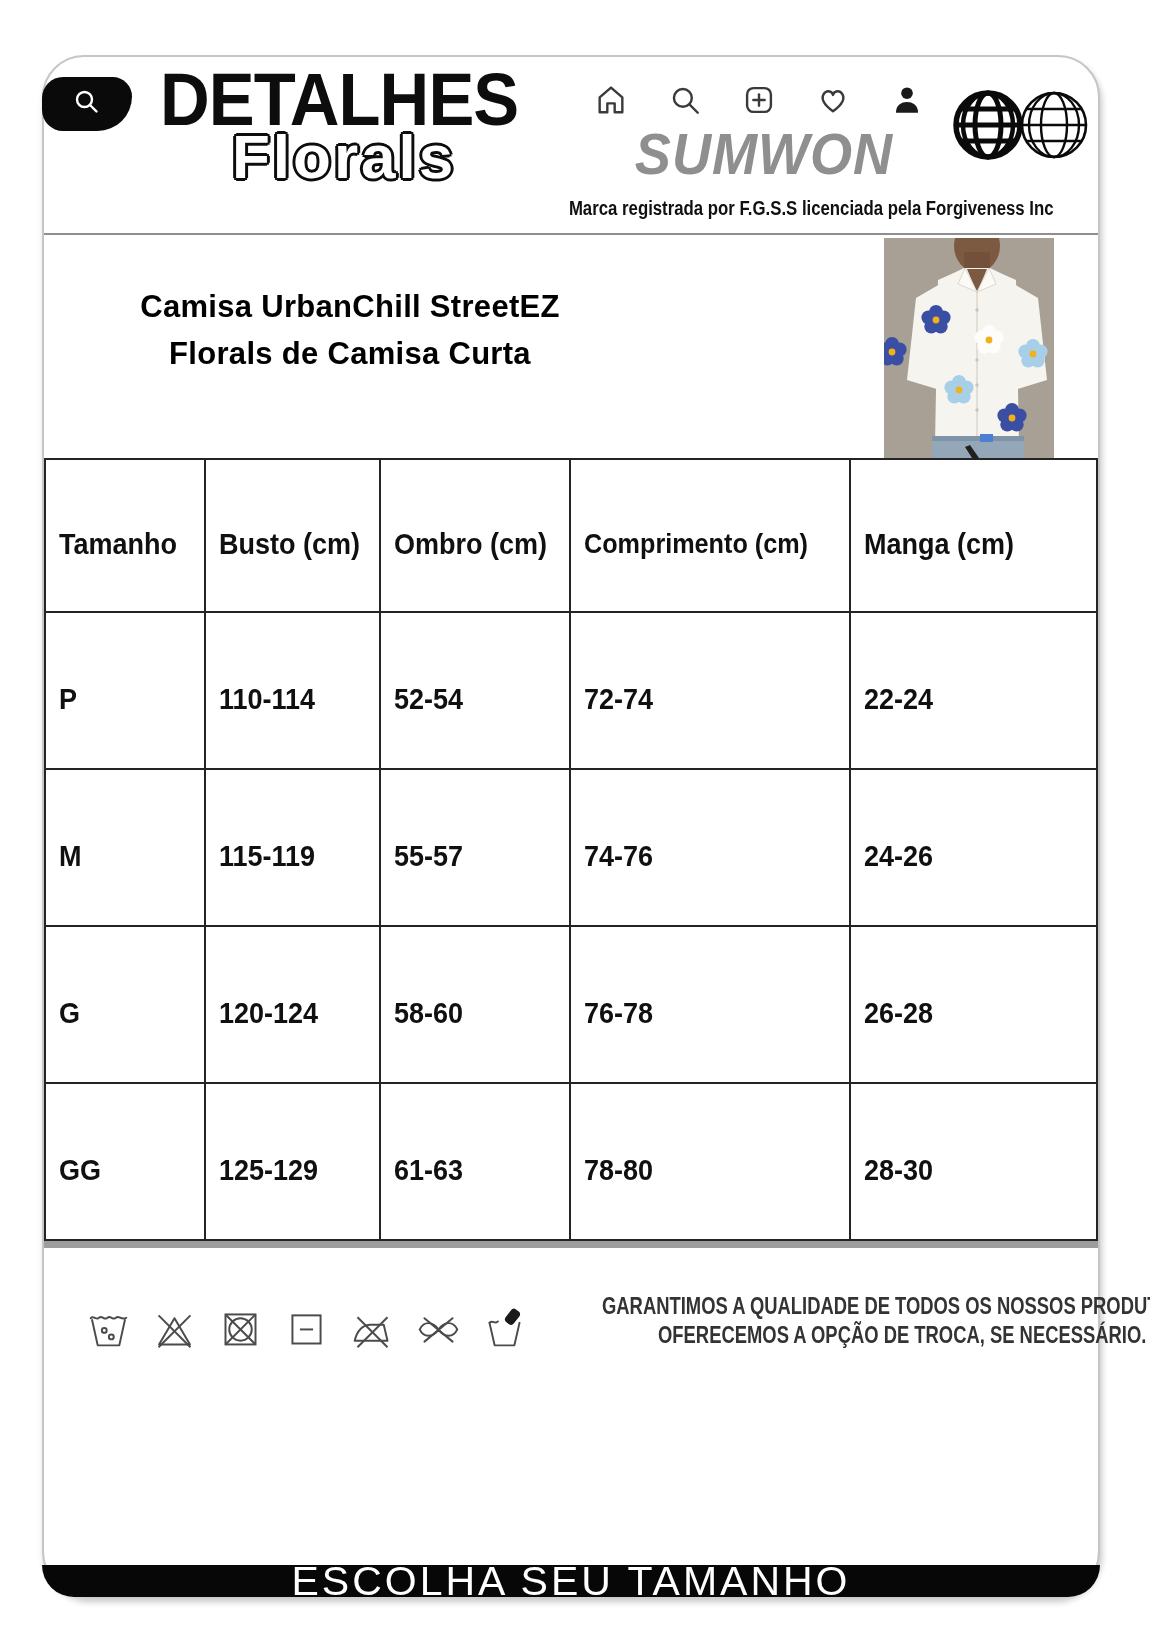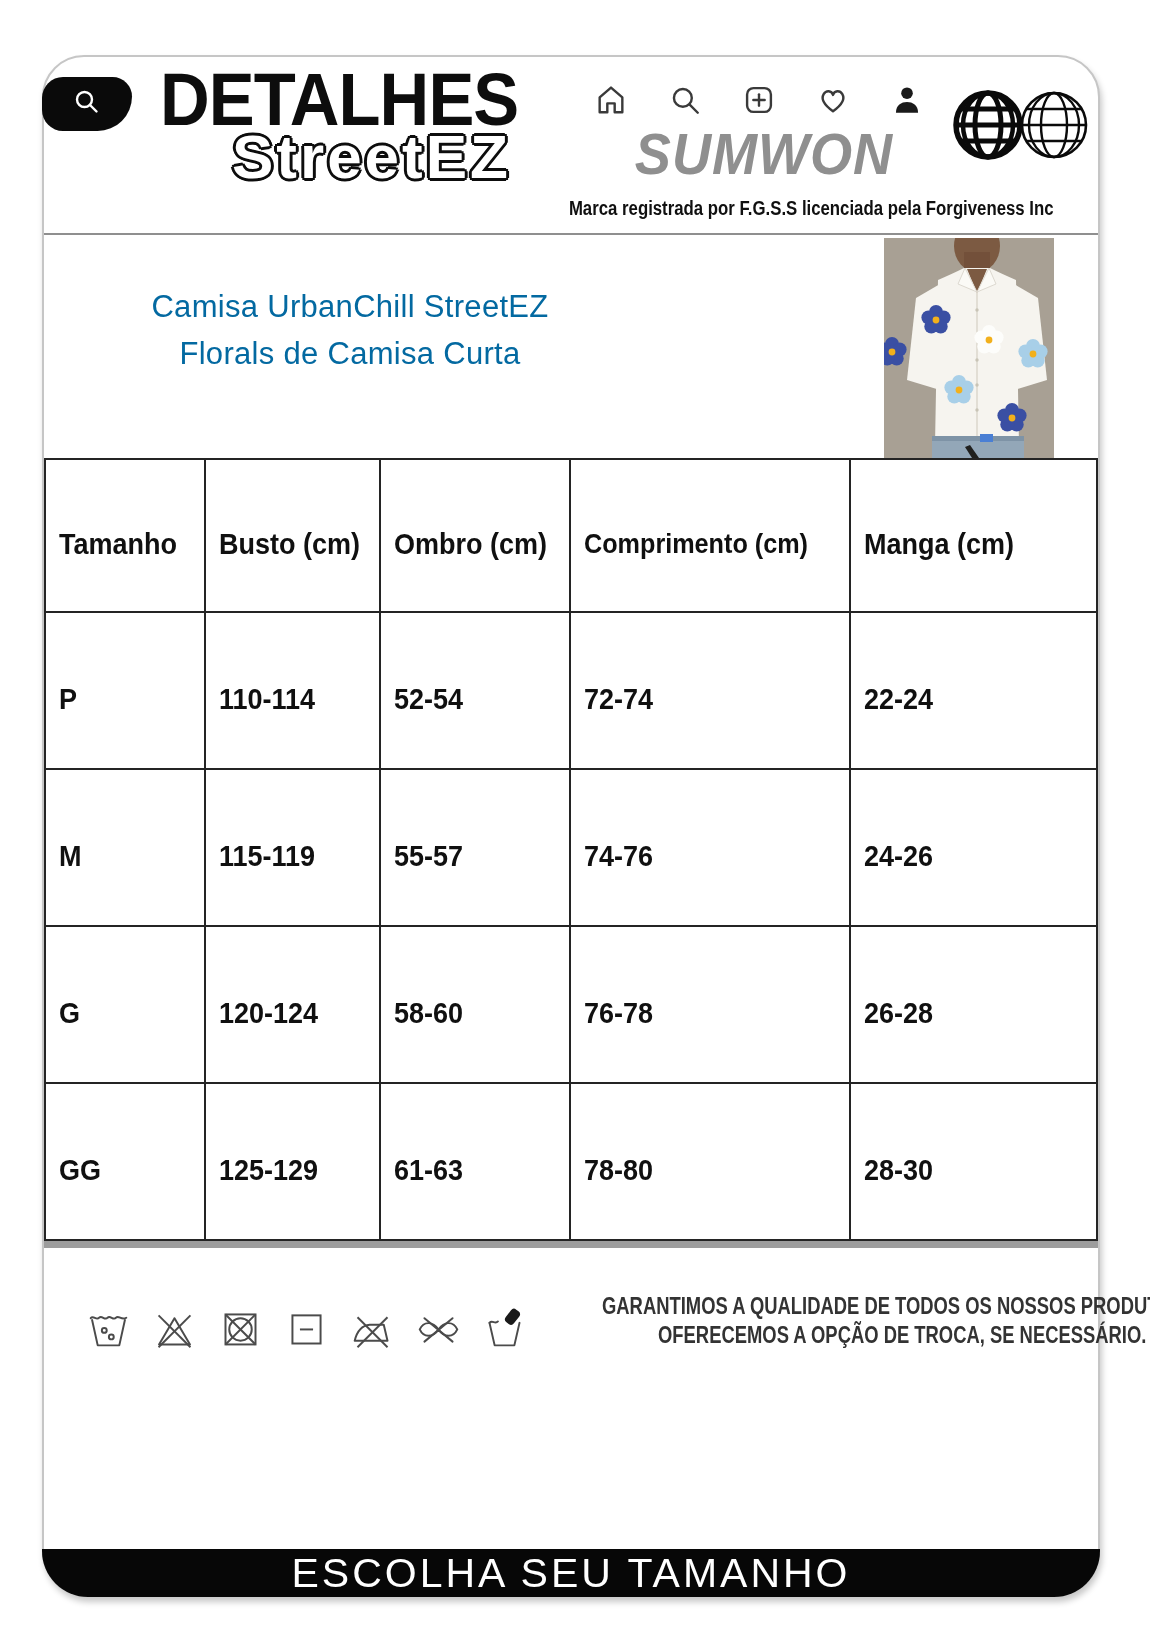--- a/index.html
+++ b/index.html
@@ -40,21 +40,21 @@
     transform:scaleX(.95);transform-origin:center;white-space:nowrap;
   }
   .tm{
     position:absolute;right:44px;top:140px;font-size:19.5px;font-weight:700;color:#101010;
     transform:scaleX(.86);transform-origin:100% 50%;white-space:nowrap;
   }
   
   .intro{position:relative;height:225px;border-top:2px solid #8f8f8f;box-sizing:border-box;}
   .ptitle{
     position:absolute;left:66px;top:48px;width:480px;text-align:center;
-    font-size:31px;color:#0369a1;line-height:47px;letter-spacing:.3px;font-weight:400;
+    font-size:31px;color:#000000;line-height:47px;letter-spacing:.3px;font-weight:700;
   }
   .photo{position:absolute;right:44px;top:3px;width:170px;height:220px;overflow:hidden;}
   .photo svg{display:block;}
   
   table.size{width:100%;border-collapse:collapse;table-layout:fixed;}
   table.size th,table.size td{
     border:2px solid #242424;padding:17px 0 0 13px;text-align:left;vertical-align:middle;
     color:#101010;overflow:hidden;
   }
   table.size thead tr{height:153px;}
@@ -65,42 +65,42 @@
   .cn{display:inline-block;transform:scaleX(.9);transform-origin:0 50%;white-space:nowrap;}
   
   .divider{height:7px;background:#9d9d9d;}
   .info{height:130px;display:flex;align-items:center;}
   .care{display:flex;gap:21px;margin-left:42px;margin-top:30px;}
   .care svg{width:45px;height:45px;display:block;}
   .guar{flex:1;text-align:center;font-weight:700;color:#333;font-size:23px;line-height:29px;margin-top:16px;}
   .cn2{display:inline-block;transform:scaleX(.8);transform-origin:50% 50%;white-space:nowrap;}
   
   .bar{
-    position:absolute;left:-2px;right:-2px;bottom:-2px;height:48px;background:#070707;
+    position:absolute;left:-2px;right:-2px;bottom:-2px;height:32px;background:#070707;
     border-radius:0 0 46px 46px;display:flex;align-items:center;justify-content:center;
   }
   .bar span{color:#fff;font-size:41px;font-weight:400;letter-spacing:3px;white-space:nowrap;}
 </style>
 </head>
 <body>
 
 <div class="card">
 
   <div class="hdr">
     <div class="badge">
       <span>
         <svg width="34" height="34" viewBox="0 0 34 34" fill="none">
           <circle cx="14.5" cy="14.5" r="7.5" stroke="#ffffff" stroke-width="2.4"></circle>
           <line x1="20" y1="20" x2="26.5" y2="26.5" stroke="#ffffff" stroke-width="2.4" stroke-linecap="round"></line>
         </svg>
       </span>
     </div>
 
     <div class="t1">DETALHES</div>
-    <div class="t2">StreetEZ</div>
+    <div class="t2">Florals</div>
 
     <div class="nav">
       <span class="nbtn">
         <svg viewBox="0 0 24 24" fill="none" stroke="#3a3a3a" stroke-width="1.7" stroke-linejoin="round">
           <path d="M4 10.2 L12 3.2 L20 10.2 V20.6 H14.6 V14.4 H9.4 V20.6 H4 Z"></path>
         </svg>
       </span>
       <span class="nbtn">
         <svg viewBox="0 0 24 24" fill="none" stroke="#3a3a3a" stroke-width="1.7" stroke-linecap="round">
           <circle cx="10.5" cy="10.5" r="6.3"></circle>

